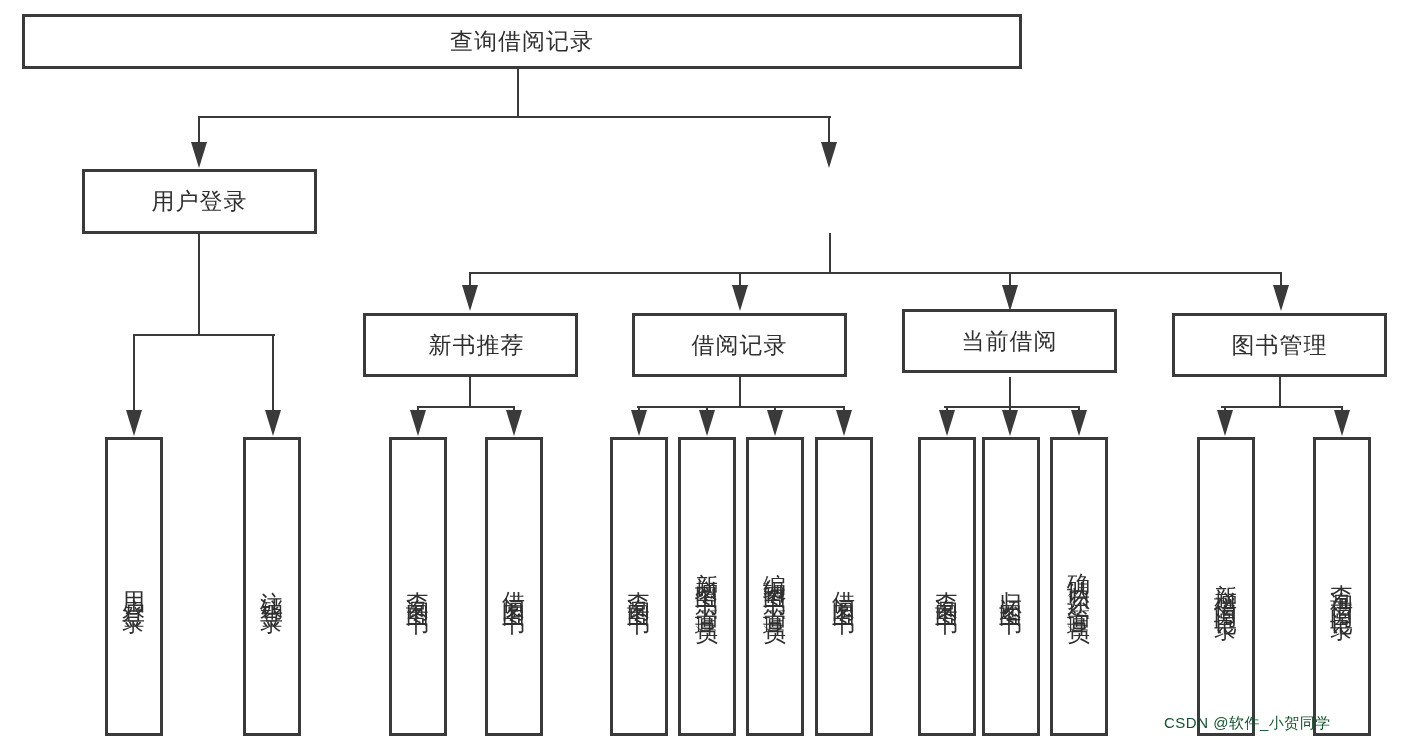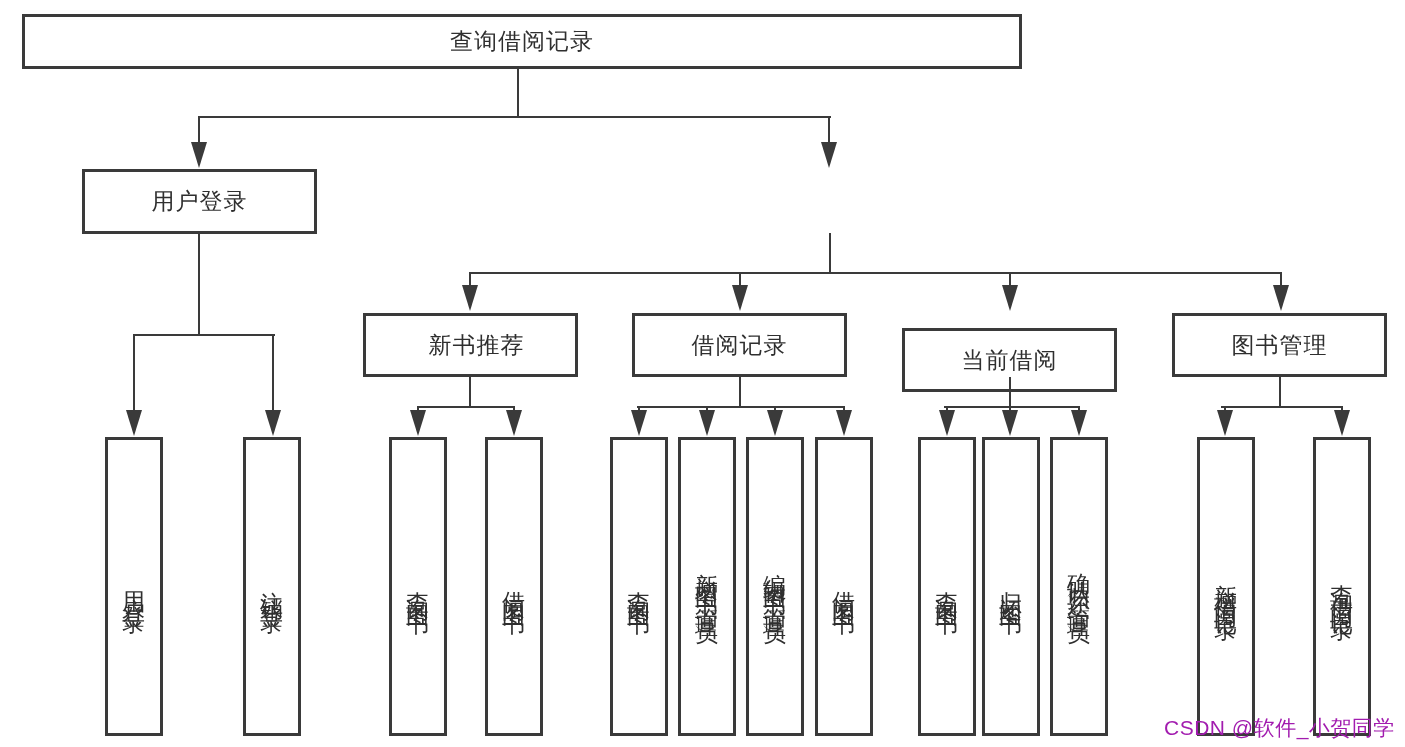--- a/index.html
+++ b/index.html
@@ -35,32 +35,32 @@
   .vline{position:absolute;width:2px;background:#3a3a3a;}
   .arrowhead{
     position:absolute;width:0;height:0;
     border-left:8px solid transparent;
     border-right:8px solid transparent;
     border-top:26px solid #3a3a3a;
   }
   .watermark{
     position:absolute;
     left:1164px;top:714px;
-    font-size:21px;letter-spacing:0.5px;
-    color:#a21caf;
+    font-size:15px;letter-spacing:0.5px;
+    color:#14532d;
     white-space:nowrap;
   }
 
   
   #root-box{left:22px;top:14px;width:1000px;height:55px;}
   #node-user-login{left:82px;top:169px;width:235px;height:65px;}
   #node-book-mgmt{left:712px;top:168px;width:236px;height:65px;}
   #node-new-books{left:363px;top:313px;width:215px;height:64px;padding-left:12px;}
   #node-book-borrow{left:632px;top:313px;width:215px;height:64px;}
-  #node-current-borrow{left:902px;top:328px;width:215px;height:64px;}
+  #node-current-borrow{left:902px;top:309px;width:215px;height:64px;}
   #node-borrow-records{left:1172px;top:313px;width:215px;height:64px;}
 
   #leaf-login{left:105px;}
   #leaf-logout{left:243px;}
   #leaf-nb-query{left:389px;}
   #leaf-nb-borrow{left:485px;}
   #leaf-bb-query{left:610px;}
   #leaf-bb-add{left:678px;}
   #leaf-bb-edit{left:746px;}
   #leaf-bb-borrow{left:815px;}

